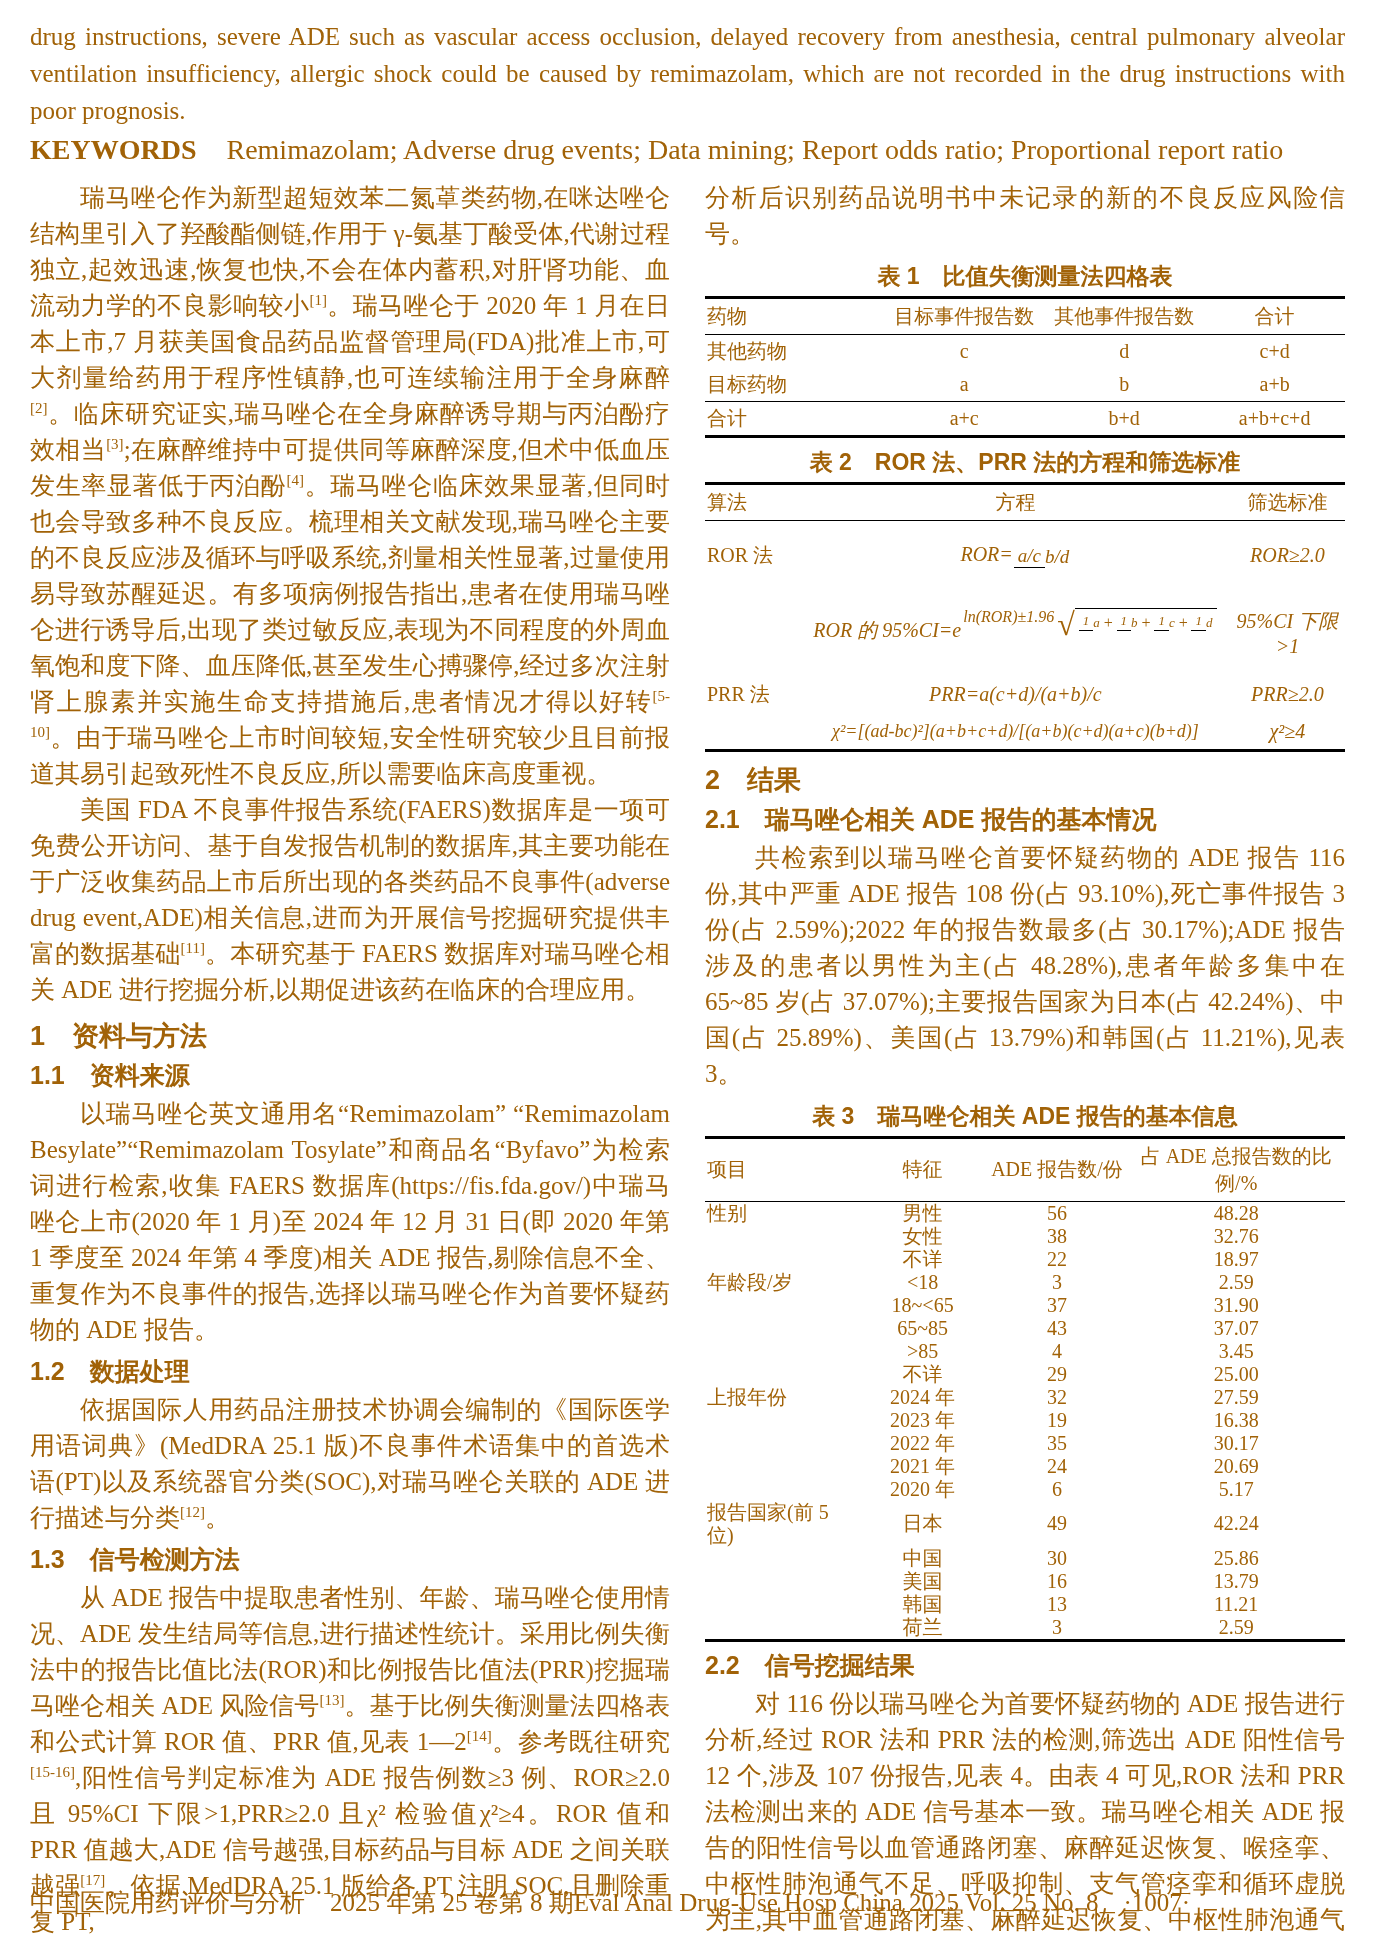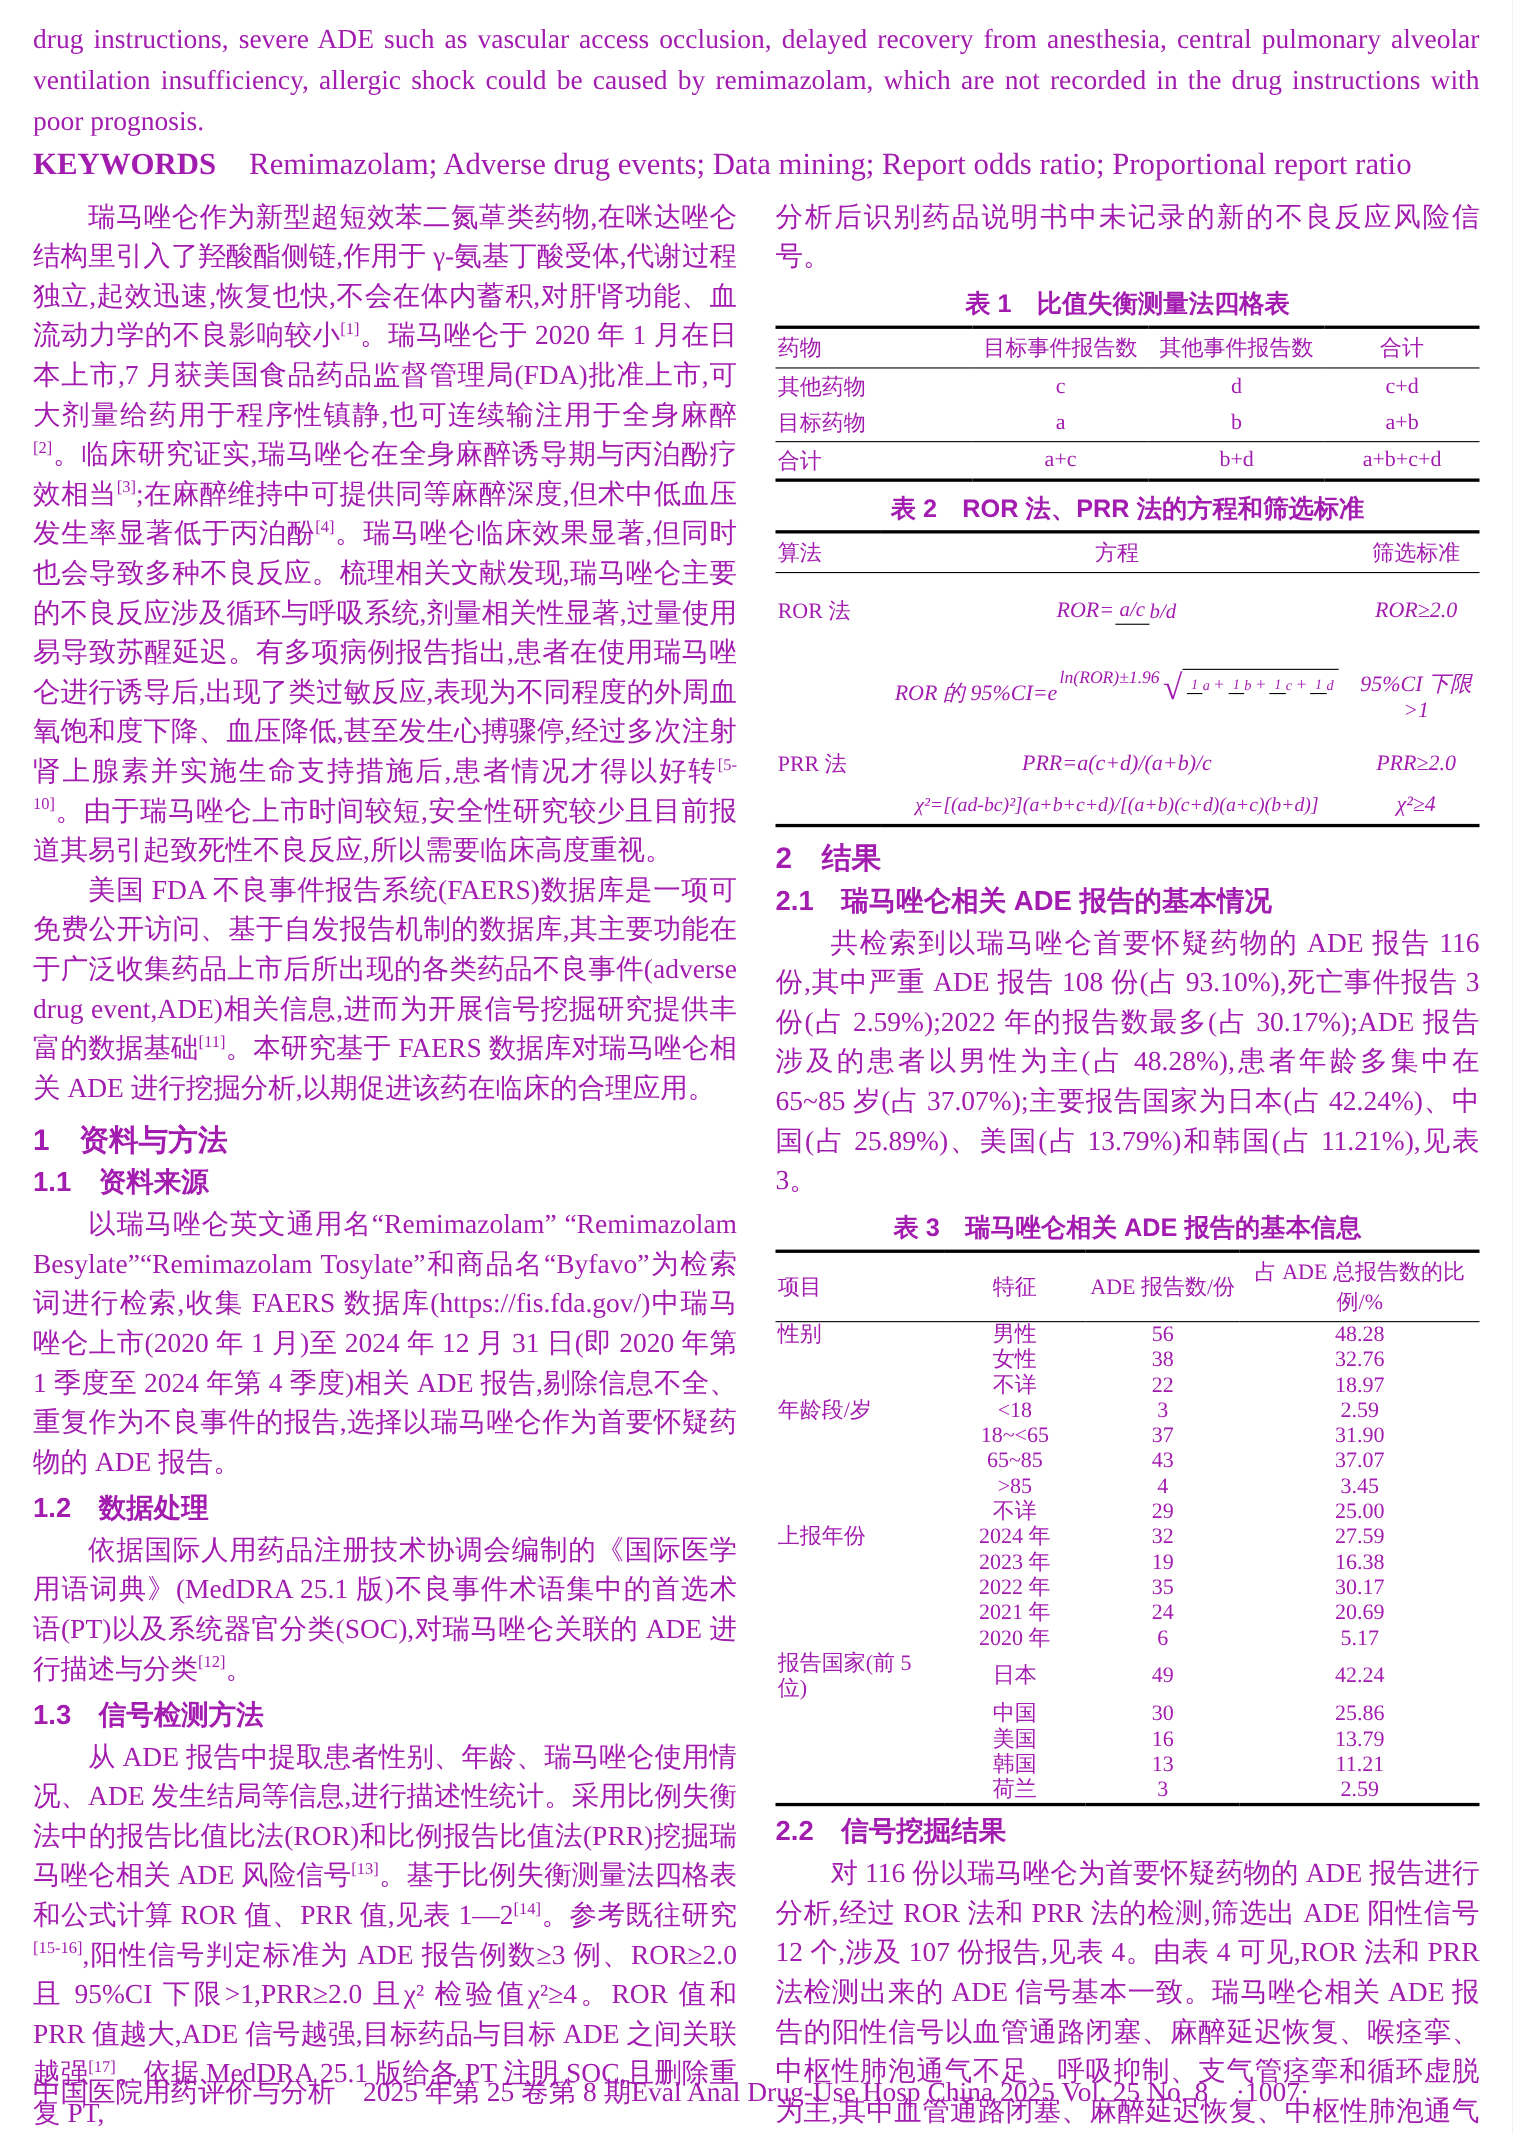--- a/index.html
+++ b/index.html
@@ -1,17 +1,17 @@
 <!DOCTYPE html>
 <html lang="zh"><head>
 <meta charset="utf-8">
 <style>
   html,body{margin:0;padding:0;background:#e8e8e8;}
   .page{
-    width:1375px;height:1940px;background:#ffffff;color:#a21caf;
+    width:1375px;height:1940px;background:#ffffff;color:#a16207;
     position:relative;overflow:hidden;box-sizing:border-box;
     padding:18px 30px 0 30px;
     font-family:"Liberation Serif","DejaVu Serif",serif;
   }
   
   .en{font-size:25px;line-height:37px;text-align:justify;margin:0;}
   .kw{font-size:28px;line-height:37px;margin:2px 0 0 0;}
   .kw-label{font-weight:700;margin-right:30px;}
   
   .columns{display:flex;gap:35px;margin-top:12px;}

